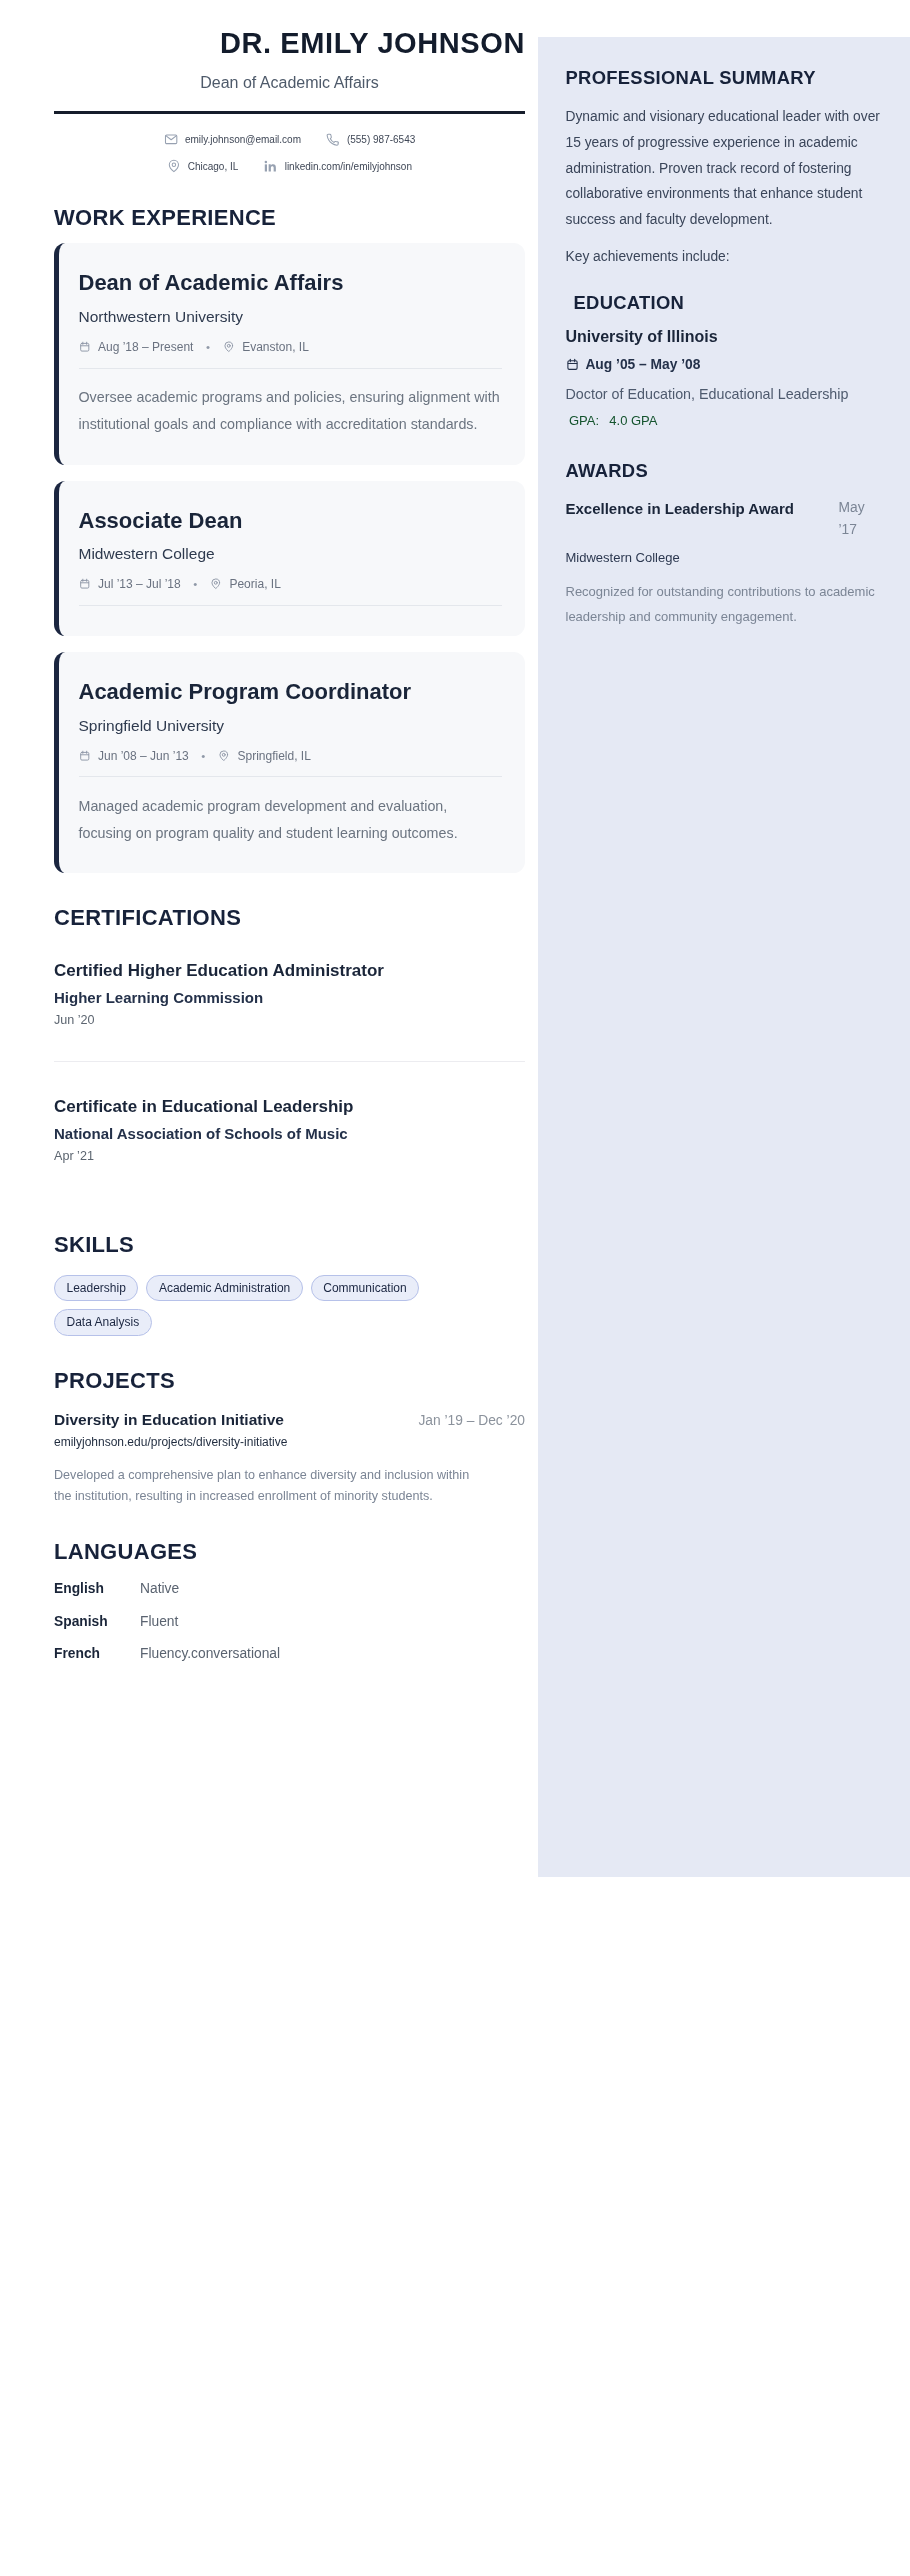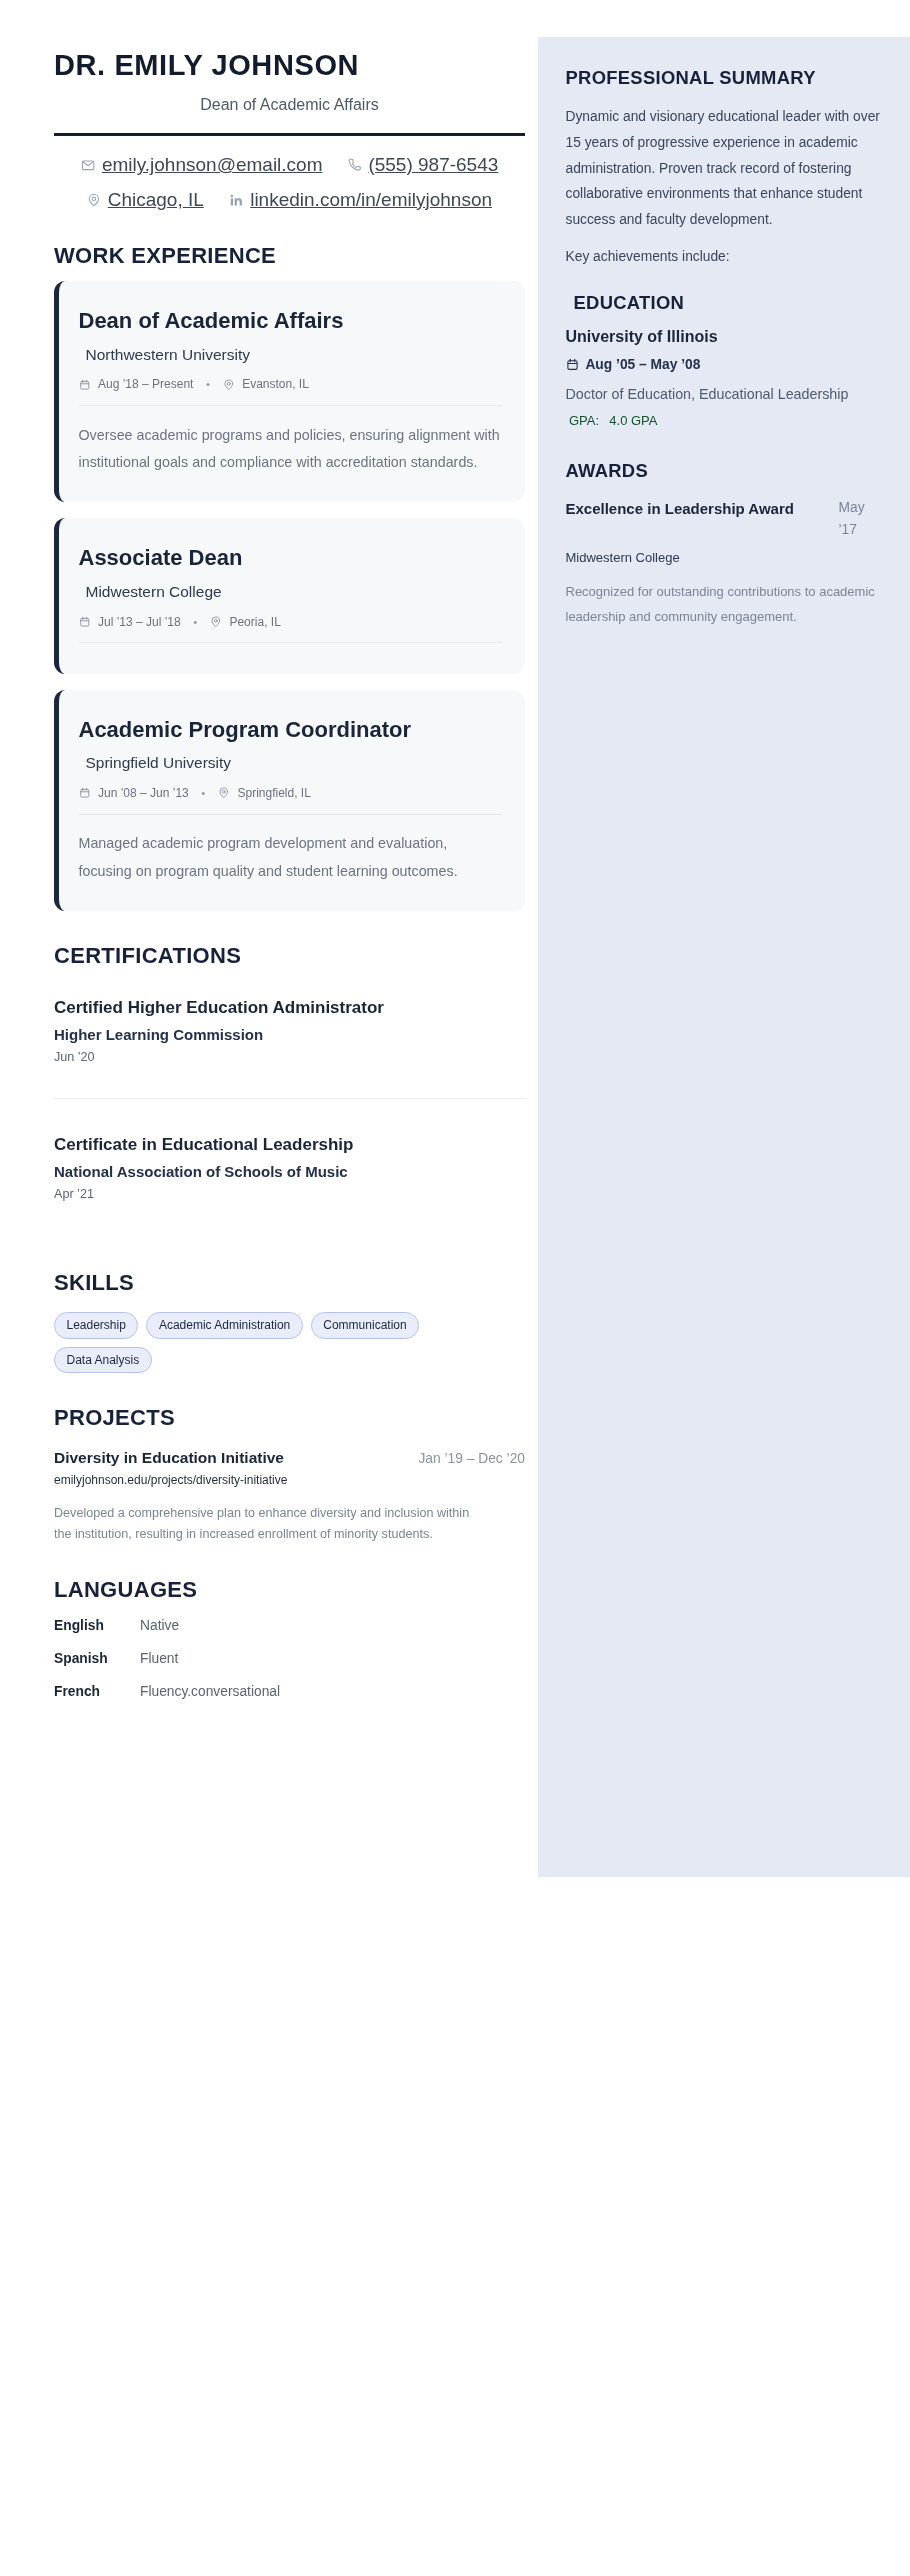--- a/index.html
+++ b/index.html
@@ -20,37 +20,37 @@
   .sb-award-row{margin-top:15px;display:flex;}
   .sb-award-title{flex:1;font-size:15px;font-weight:700;line-height:1.65;color:#1a2539;}
   .sb-award-date{width:48px;font-size:13.8px;color:#7b8595;line-height:1.6;}
   .sb-award-issuer{margin-top:9.2px;font-size:13px;color:#2c3850;}
   .sb-award-desc{margin-top:13.8px;font-size:13px;line-height:1.95;color:#7b8595;hyphens:auto;-webkit-hyphens:auto;}
   .sb-gap-edu{margin-top:23px;padding-left:8px;}
   .sb-gap-awards{margin-top:32px;}
 
   
   .leftcol{position:absolute;left:54px;top:0;width:471px;}
-  .name{margin-top:49px;text-align:left;font-size:29px;font-weight:800;letter-spacing:0.6px;color:#131c2c;line-height:1.16;}
+  .name{margin-top:27px;text-align:right;font-size:29px;font-weight:800;letter-spacing:0.6px;color:#131c2c;line-height:1.16;}
   .subtitle{margin-top:12.6px;text-align:center;font-size:16px;color:#4e5a6a;line-height:1.3;}
   .head-divider{margin-top:17px;height:2.9px;background:#161d2b;border:none;}
   .contact-row{margin-top:18.4px;display:flex;justify-content:center;align-items:center;gap:8px;
-               font-size:19px;color:#3f4756;text-decoration:underline;}
+               font-size:10px;color:#3f4756;}
   .contact-row.second{margin-top:12.6px;}
   .contact-item{display:flex;align-items:center;gap:6.9px;}
   .contact-gap{width:9.2px;}
   .icon{display:inline-flex;align-items:center;justify-content:center;flex:0 0 auto;}
 
   .section-heading{margin-top:32px;font-size:22px;font-weight:800;letter-spacing:0.3px;color:#17223a;line-height:1.2;}
 
   .xp-card{margin-top:16px;background:#f7f8fa;border-left:5.7px solid #1b2640;border-radius:11.5px;
            box-sizing:border-box;padding:26px 23px 26px 19.5px;}
   .xp-card.first{margin-top:11.5px;}
   .xp-title{font-size:22px;font-weight:700;color:#1a2539;line-height:1.25;}
-  .xp-company{margin-top:10.3px;font-size:15.5px;color:#2e3a4e;line-height:1.3;margin-left:7px;}
+  .xp-company{margin-top:10.3px;font-size:15.5px;color:#2e3a4e;line-height:1.3;}
   .xp-meta{margin-top:12.6px;display:flex;align-items:center;gap:8px;font-size:12px;color:#6a7280;}
   .xp-meta .dot{color:#8f98a7;margin:0 4.6px;font-size:11.5px;}
   .xp-divider{margin-top:13.8px;height:0.6px;background:#e4e7ec;border:none;}
   .xp-desc{margin-top:16px;font-size:14.3px;line-height:1.9;color:#6b7480;hyphens:auto;-webkit-hyphens:auto;}
 
   .cert-title{margin-top:29px;font-size:17px;font-weight:700;color:#1a2539;}
   .cert-issuer{margin-top:8px;font-size:15px;font-weight:700;color:#24314a;}
   .cert-date{margin-top:6.9px;font-size:12.6px;color:#5c6570;}
   .cert-divider{margin-top:34px;height:0.6px;background:#ececf0;border:none;}
   .cert-block2 .cert-title{margin-top:36px;}

